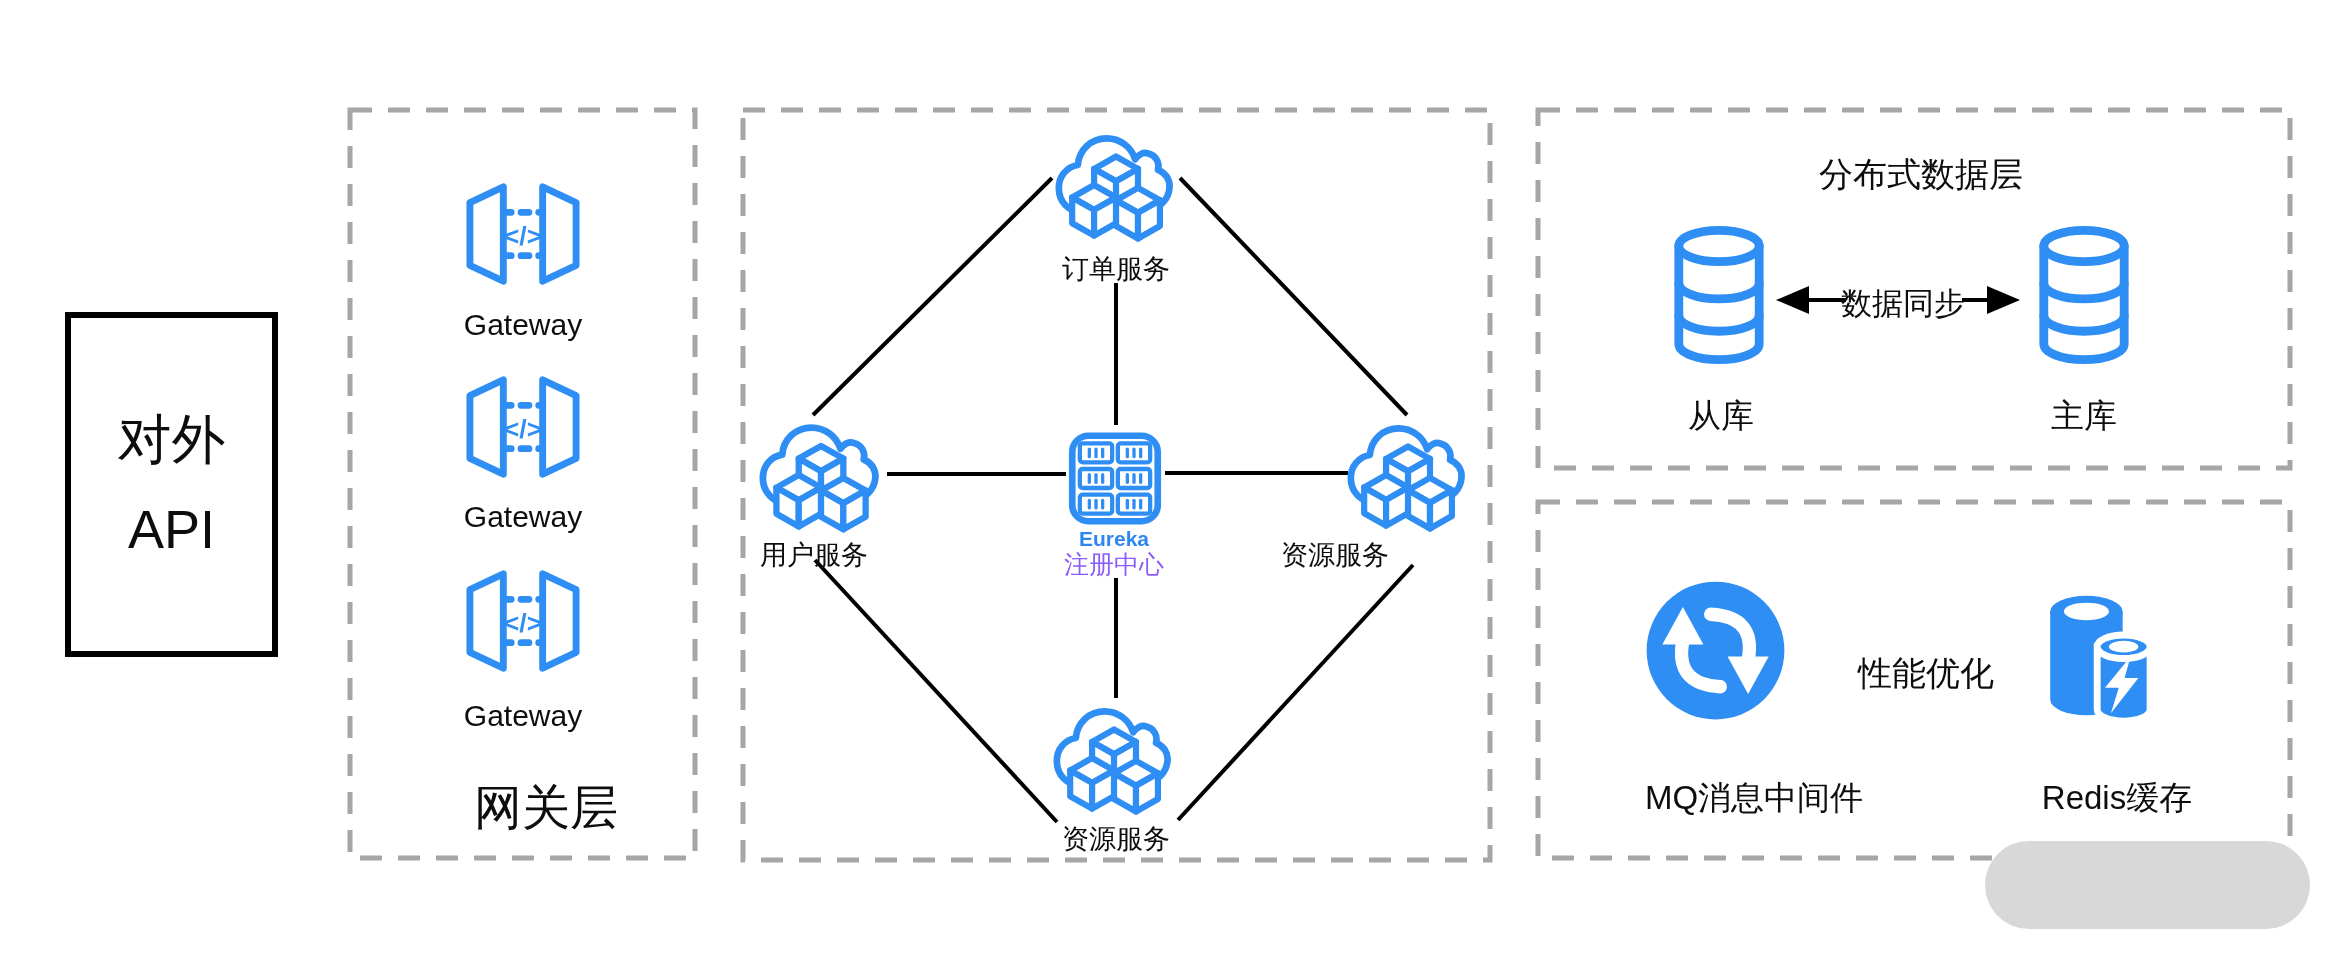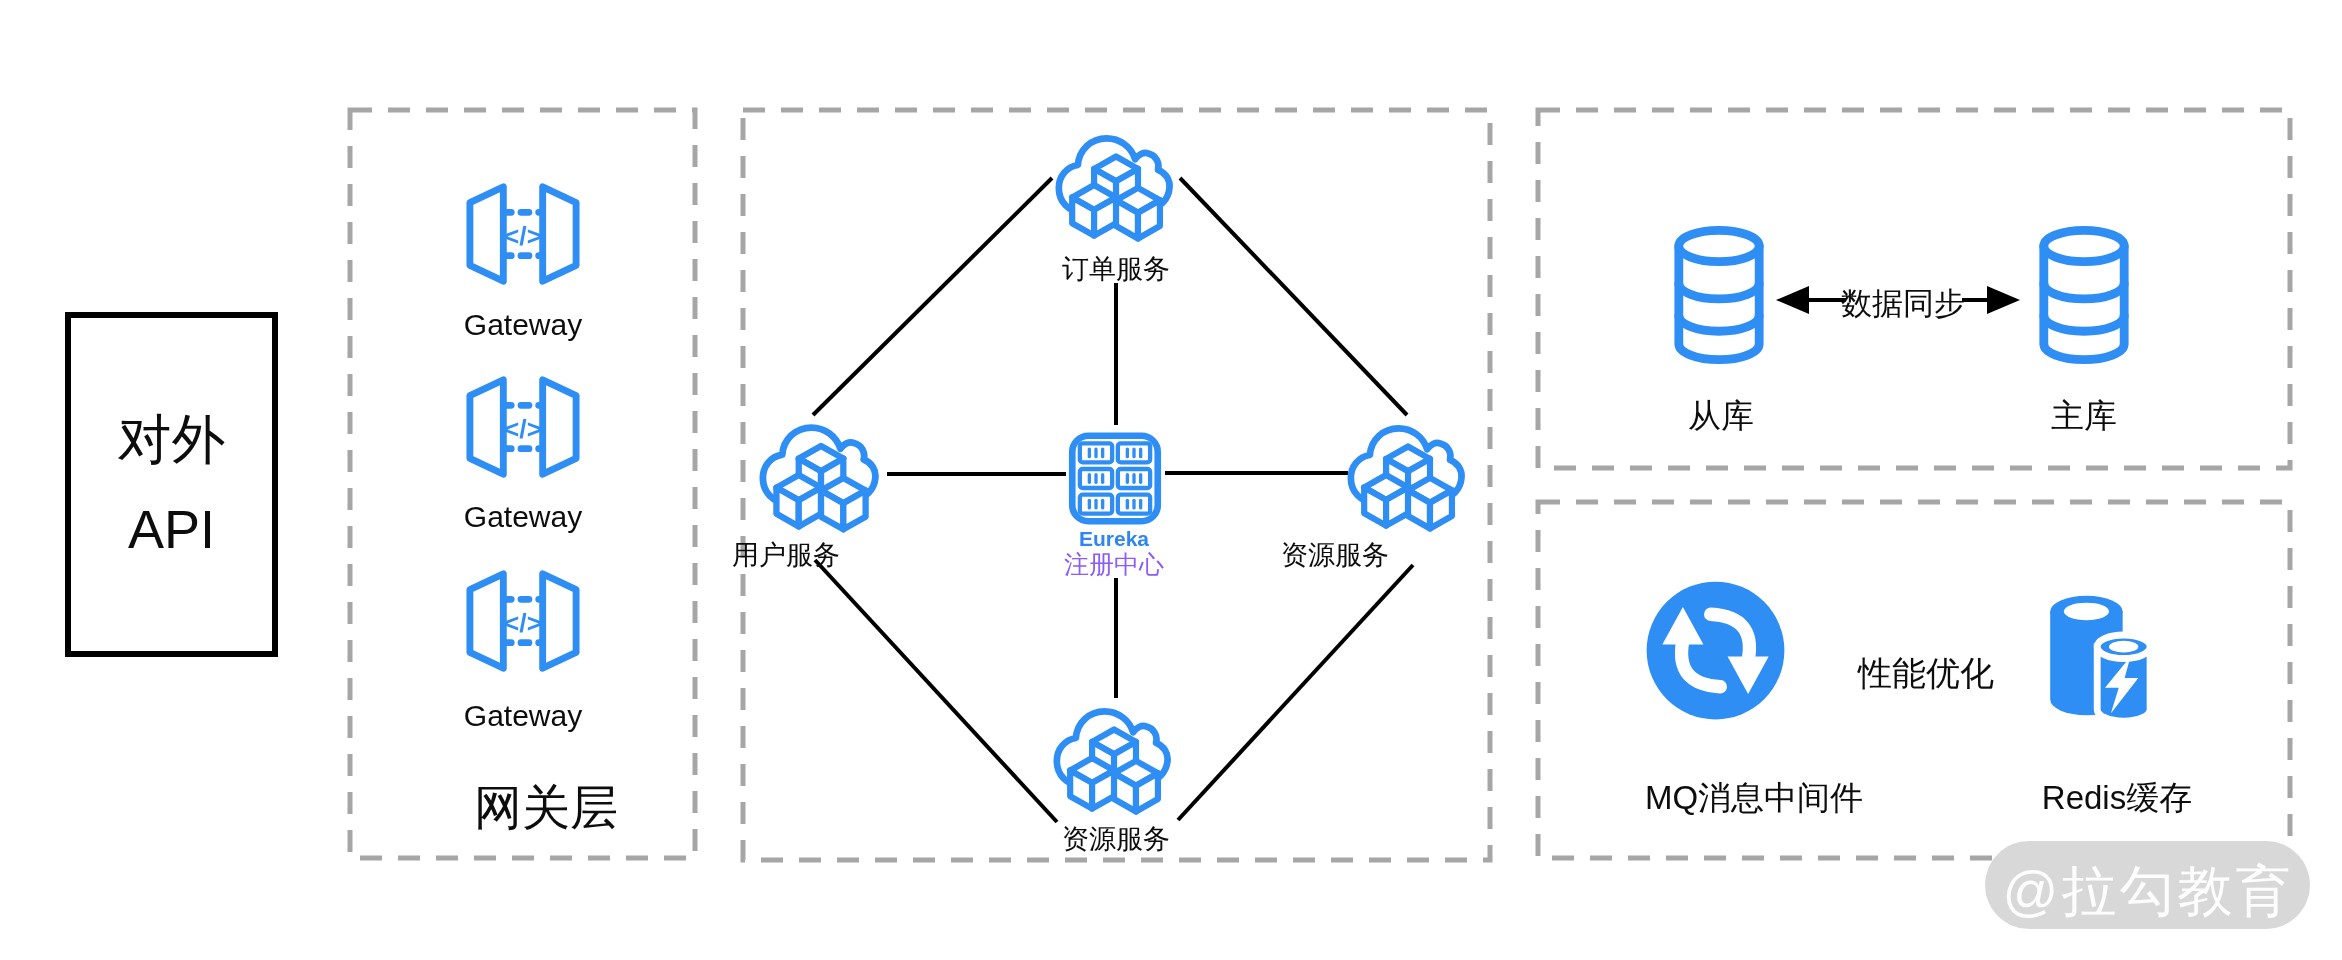--- a/index.html
+++ b/index.html
@@ -137,21 +137,21 @@
         <polygon points="0,-27 23,-14 0,-1 -23,-14"></polygon>
         <polygon points="-23,-14 0,-1 0,26 -23,13"></polygon>
         <polygon points="0,-1 23,-14 23,13 0,26"></polygon>
       </g>
     <g class="cube" transform="translate(87,89)">
         <polygon points="0,-27 23,-14 0,-1 -23,-14"></polygon>
         <polygon points="-23,-14 0,-1 0,26 -23,13"></polygon>
         <polygon points="0,-1 23,-14 23,13 0,26"></polygon>
       </g>
   </svg>
-  <div class="lbl svc-label" style="left:786px;top:537px;">用户服务</div>
+  <div class="lbl svc-label" style="left:814px;top:537px;">用户服务</div>
 
   <svg class="abs" style="left:1347px;top:417px;" width="124" height="118" viewBox="0 0 130 120">
     <path class="cloud-path" d="M30,88 C14,88 4,76 4,62 C4,50 12,40 24,38 C25,22 38,10 54,10 C68,10 80,19 84,32 C87,27 93,24 98,26 C106,28 110,36 108,43 C116,46 121,54 120,62 C119,74 110,83 99,84 C80,88 50,88 30,88 Z"></path>
     <g class="cube" transform="translate(64,56)">
         <polygon points="0,-27 23,-14 0,-1 -23,-14"></polygon>
         <polygon points="-23,-14 0,-1 0,26 -23,13"></polygon>
         <polygon points="0,-1 23,-14 23,13 0,26"></polygon>
       </g>
     <g class="cube" transform="translate(41,86)">
         <polygon points="0,-27 23,-14 0,-1 -23,-14"></polygon>
@@ -213,20 +213,21 @@
         <line x1="30" y1="73" x2="30" y2="81"></line>
         <line x1="37" y1="73" x2="37" y2="81"></line>
       <line x1="63" y1="73" x2="63" y2="81"></line>
         <line x1="70" y1="73" x2="70" y2="81"></line>
         <line x1="77" y1="73" x2="77" y2="81"></line>
     </g>
   </svg>
   <div class="lbl eureka-name" style="left:1114px;top:527px;">Eureka</div>
   <div class="lbl registry-label" style="left:1114px;top:548px;">注册中心</div>
 
+  <div class="lbl panel-title" style="left:1921px;top:152px;">分布式数据层</div>
 
   <svg class="abs" style="left:1670px;top:221px;" width="98" height="148" viewBox="0 0 100 150">
     <g class="blue-stroke" stroke-width="9">
       <path d="M9,25 V125 A41,16 0 0 0 91,125 V25" fill="#fff"></path>
       <ellipse cx="50" cy="25" rx="41" ry="16" fill="#fff"></ellipse>
       <path d="M9,63 A41,16 0 0 0 91,63"></path>
       <path d="M9,96 A41,16 0 0 0 91,96"></path>
     </g>
   </svg>
   <div class="lbl db-label" style="left:1721px;top:394px;">从库</div>
@@ -260,15 +261,14 @@
     <path d="M8,26 V116 A37,16 0 0 0 82,116 V26 Z" fill="#2f8ef4"></path>
     <ellipse cx="45" cy="26" rx="37" ry="16" fill="#2f8ef4"></ellipse>
     <ellipse cx="45" cy="26" rx="23" ry="9" fill="#fff"></ellipse>
     <path d="M56,62 V126 A27,12 0 0 0 110,126 V62 Z" fill="#2f8ef4" stroke="#fff" stroke-width="7"></path>
     <ellipse cx="83" cy="62" rx="27" ry="12" fill="#2f8ef4" stroke="#fff" stroke-width="7"></ellipse>
     <ellipse cx="83" cy="62" rx="15" ry="6" fill="#fff"></ellipse>
     <polygon points="90,72 64,104 78,104 70,130 98,94 84,94" fill="#fff"></polygon>
   </svg>
   <div class="lbl mid-label" style="left:2117px;top:768px;">Redis缓存</div>
 
-  <div class="watermark-text" style="left:2148px;top:855px;">@拉勾教育</div>
 
 </div>
 
 </body></html>

